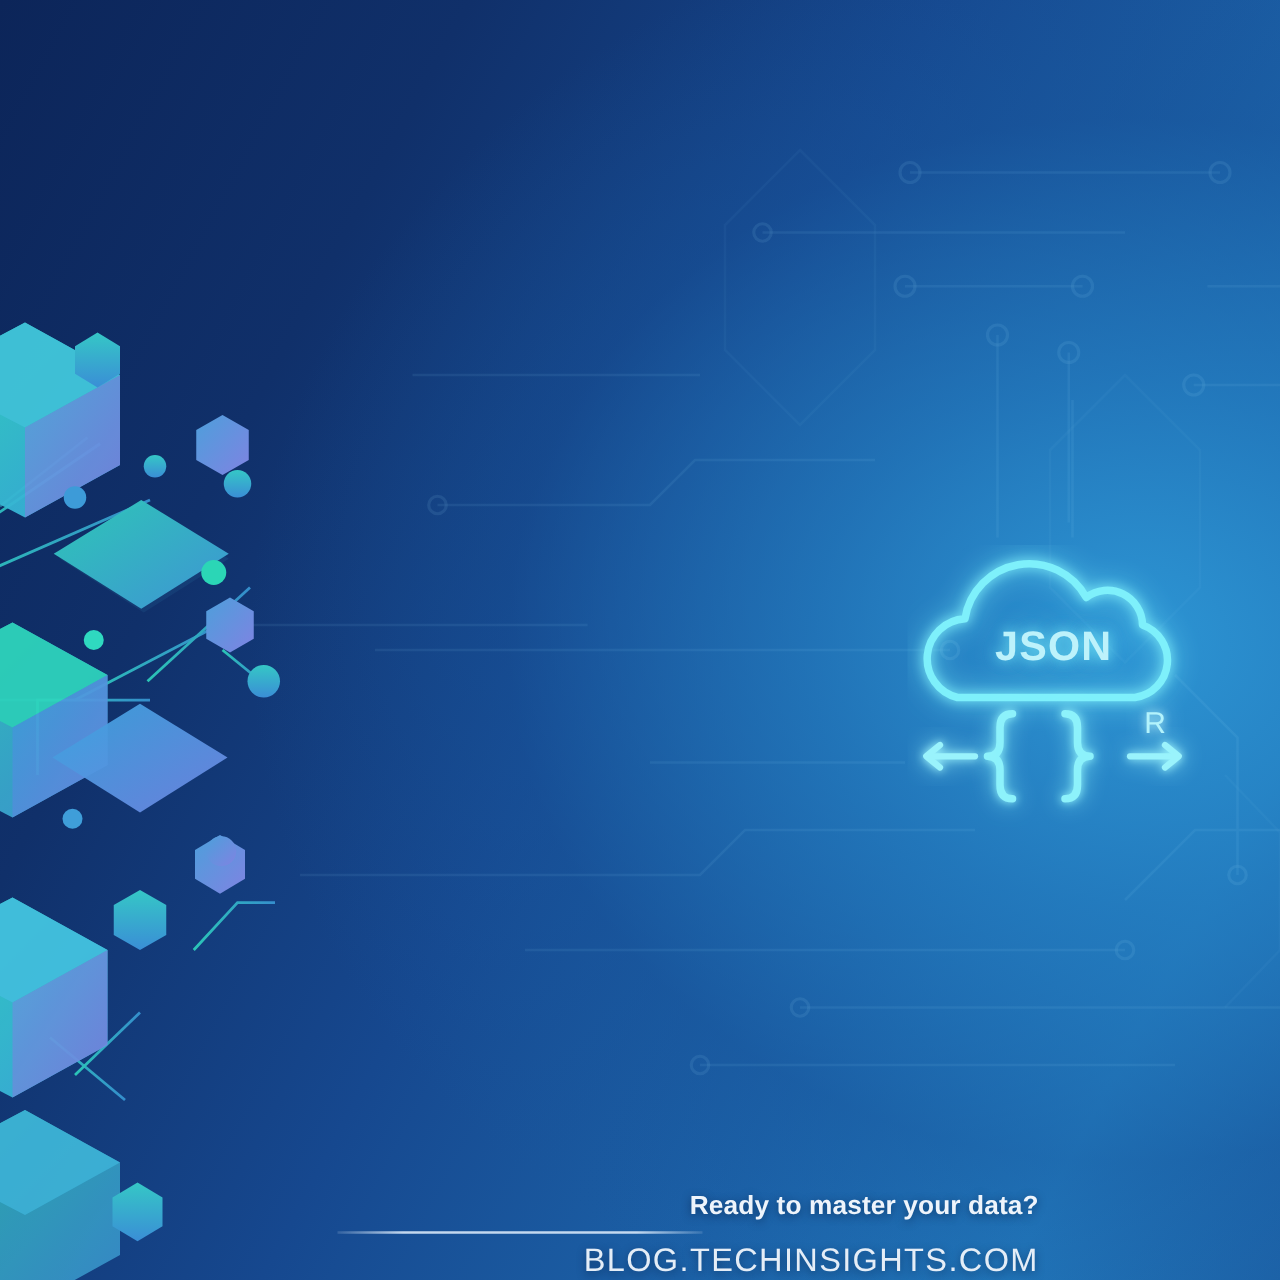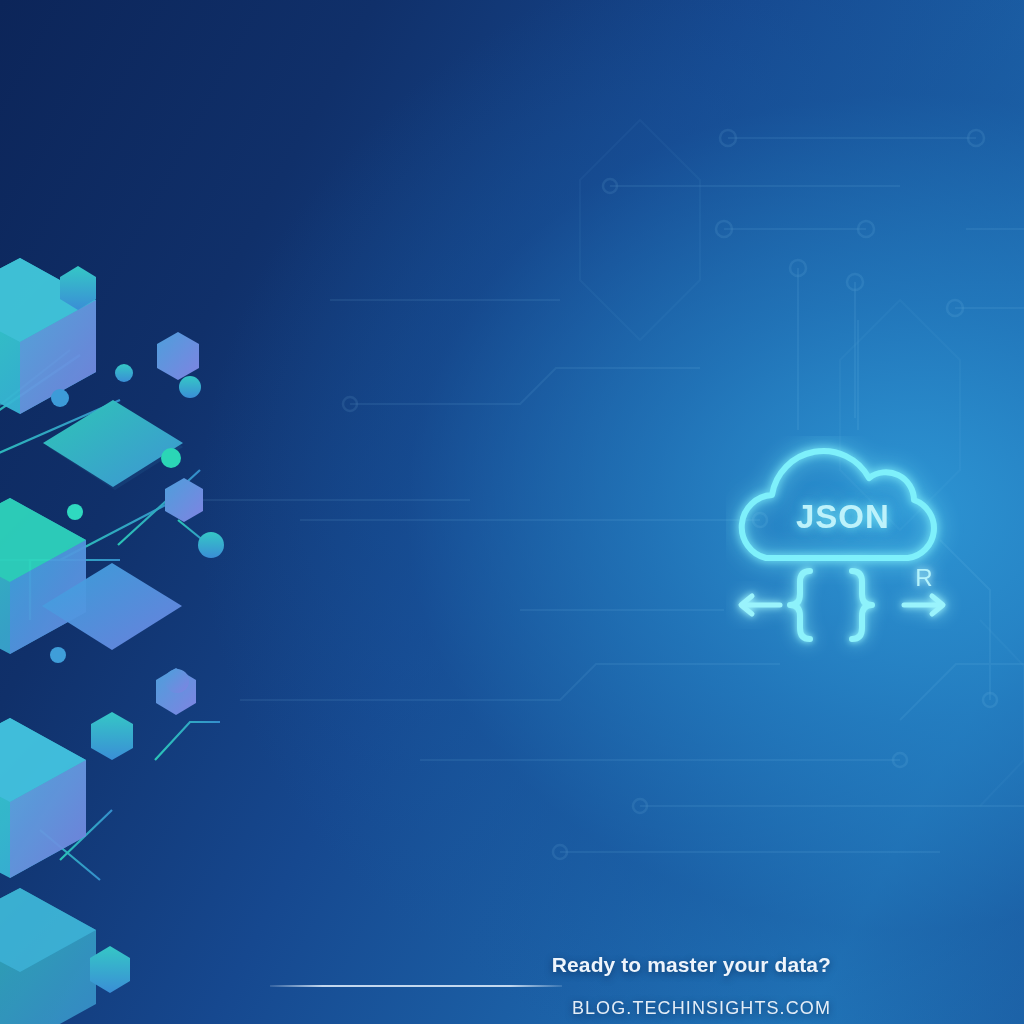--- a/index.html
+++ b/index.html
@@ -63,21 +63,21 @@
     font-size:21px; line-height:26px; font-weight:bold; color:#eef4fb;
     letter-spacing:.1px;
     text-shadow:0 2px 7px rgba(3,22,56,.5);
   }
   .footer-rule{
     width:292px; height:2px; margin:7px auto 0;
     background:linear-gradient(90deg, rgba(210,228,246,.15), rgba(219,234,250,.88) 18%, rgba(219,234,250,.88) 82%, rgba(210,228,246,.15));
   }
   .footer-url{
     margin-top:8px;
-    font-size:18px; line-height:26px; font-weight:400; color:#e4edf7;
+    font-size:26px; line-height:26px; font-weight:400; color:#e4edf7;
     letter-spacing:1.1px;
     text-shadow:0 2px 7px rgba(3,22,56,.5);
   }
 </style>
 </head>
 <body>
 
 <div class="canvas">
 
   <svg class="bg-circuit" viewBox="0 0 1024 1024" xmlns="http://www.w3.org/2000/svg">

